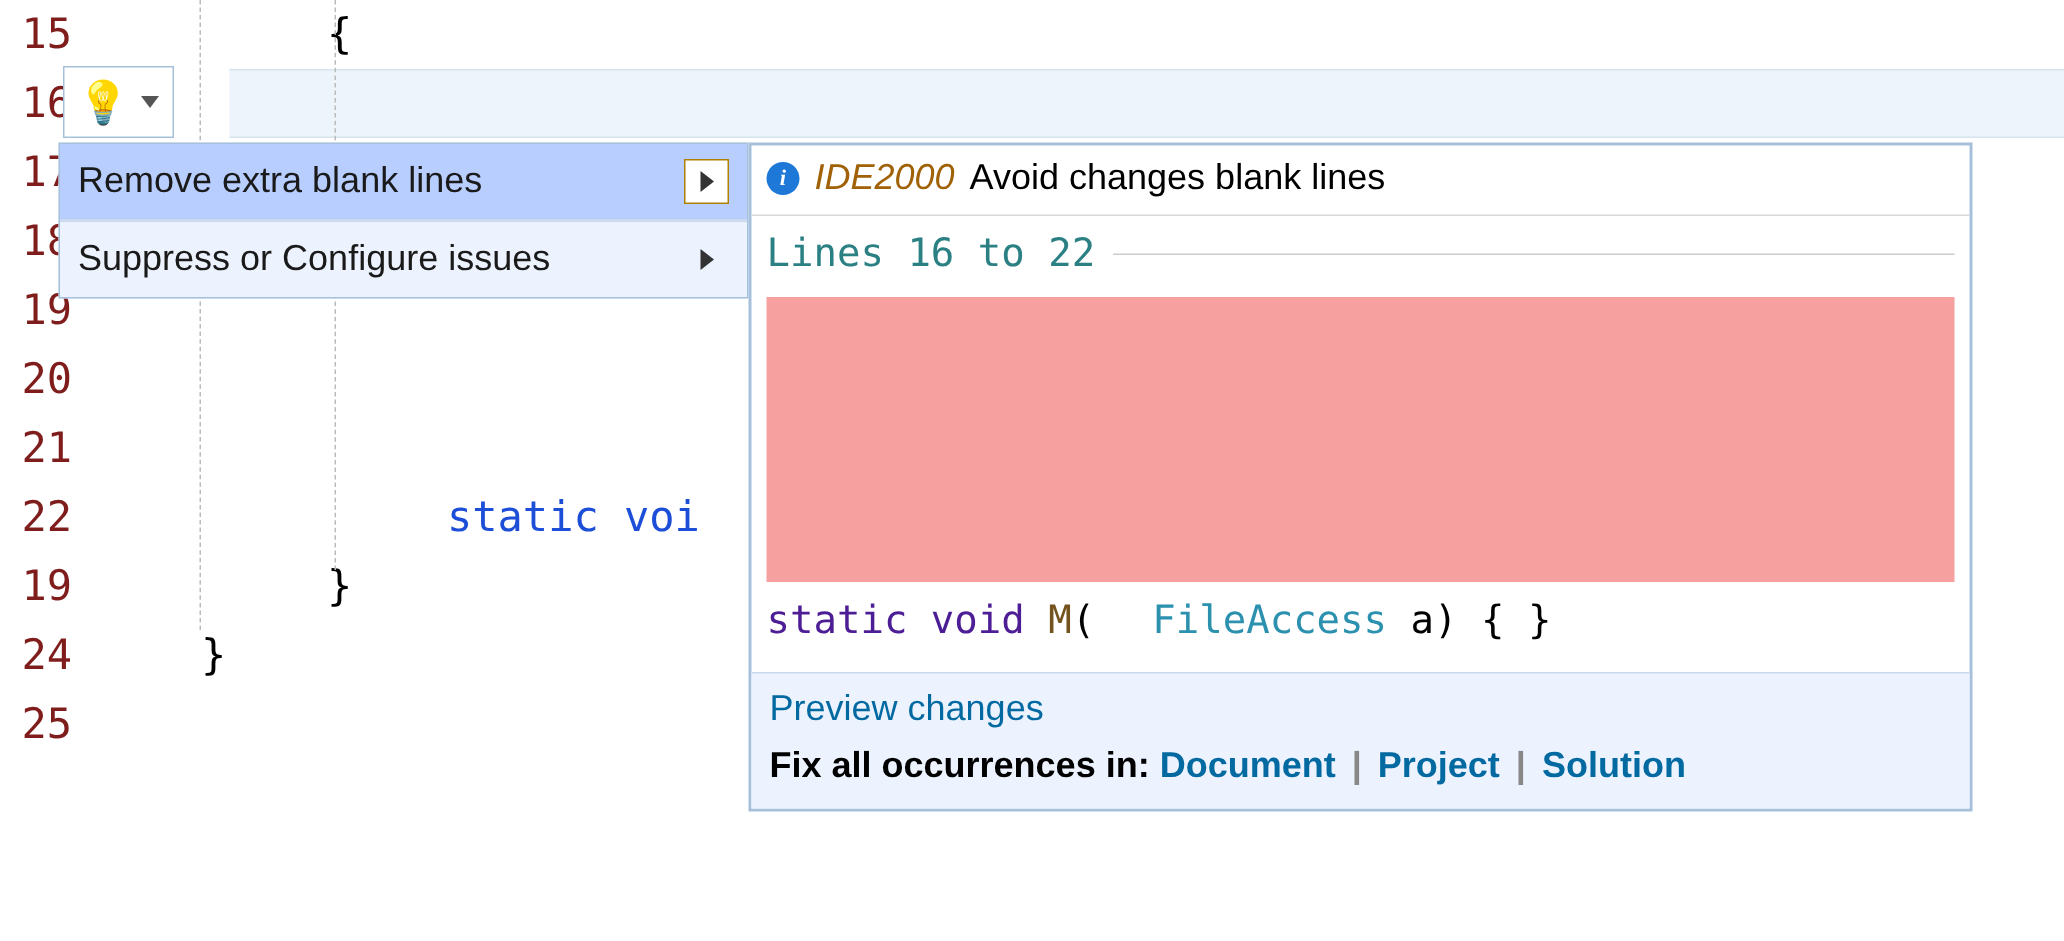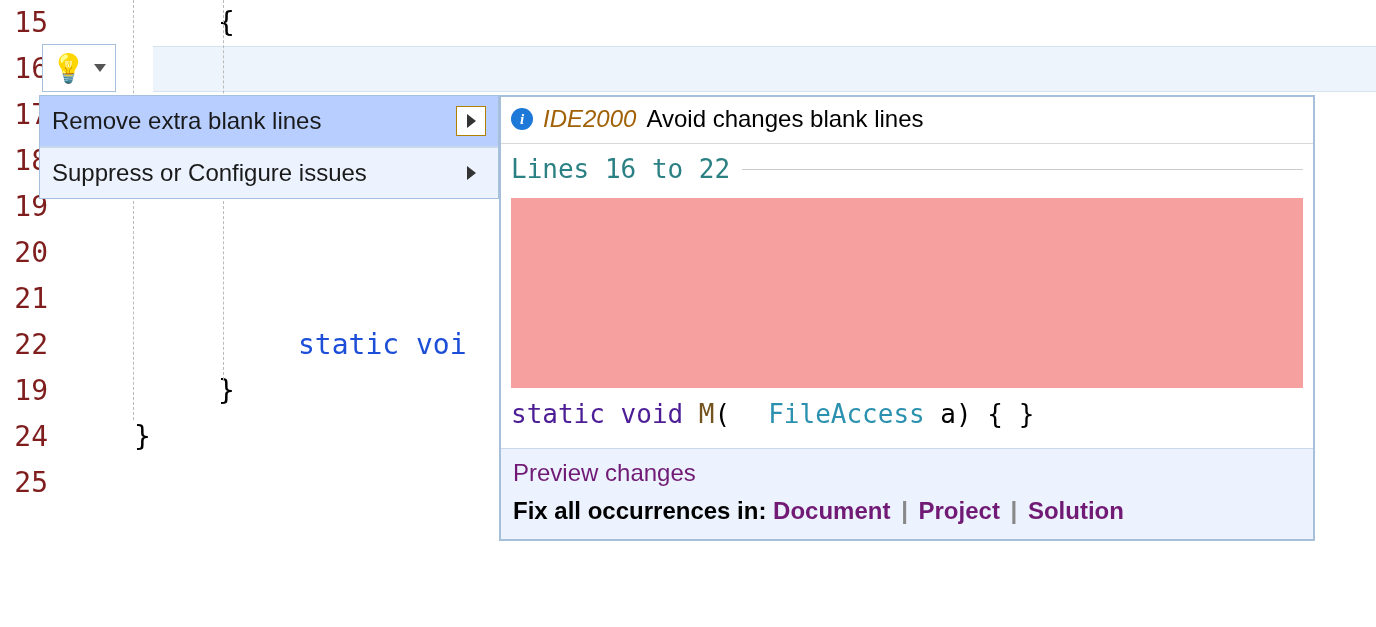--- a/index.html
+++ b/index.html
@@ -160,21 +160,21 @@
   }
   .pv-codeline .kw2 { color: #4c1d95; }
   .pv-codeline .mth { color: #74531f; }
   .pv-codeline .tp  { color: #2b91af; margin-left: 38px; }
   .pv-footer {
     border-top: 1px solid #c9d8ec;
     background: #ecf3fe;
     padding: 10px 12px 14px 12px;
     font-size: 24px;
   }
-  .pv-footer .linkish { color: #701a75; cursor: pointer; margin-top: 11px; }
+  .pv-footer .linkish { color: #0369a1; cursor: pointer; margin-top: 11px; }
   .pv-fix-row { margin-top: 10px; font-weight: bold; }
   .pv-sep { color: #888; padding: 0 4px; }
 </style>
 </head>
 <body>
 
 <div class="editor">
   <div class="gutter">
     <div>15</div>
     <div>16</div>

